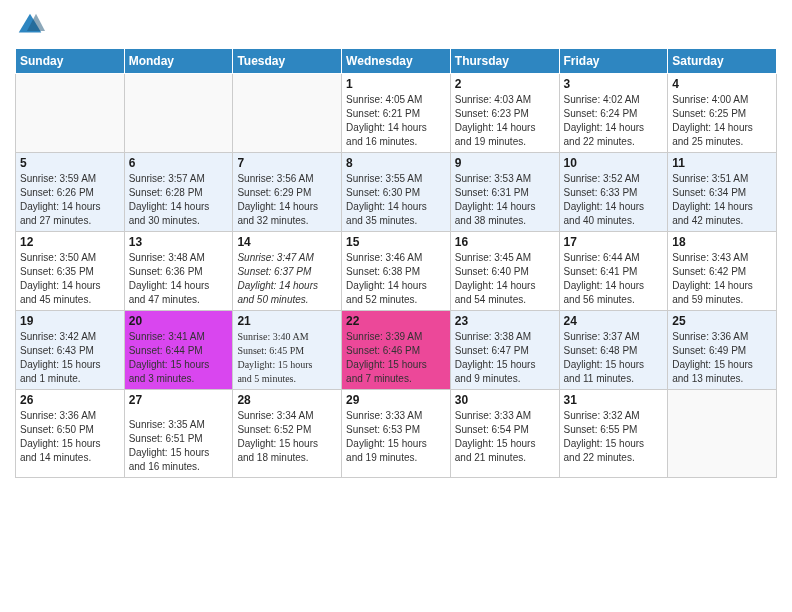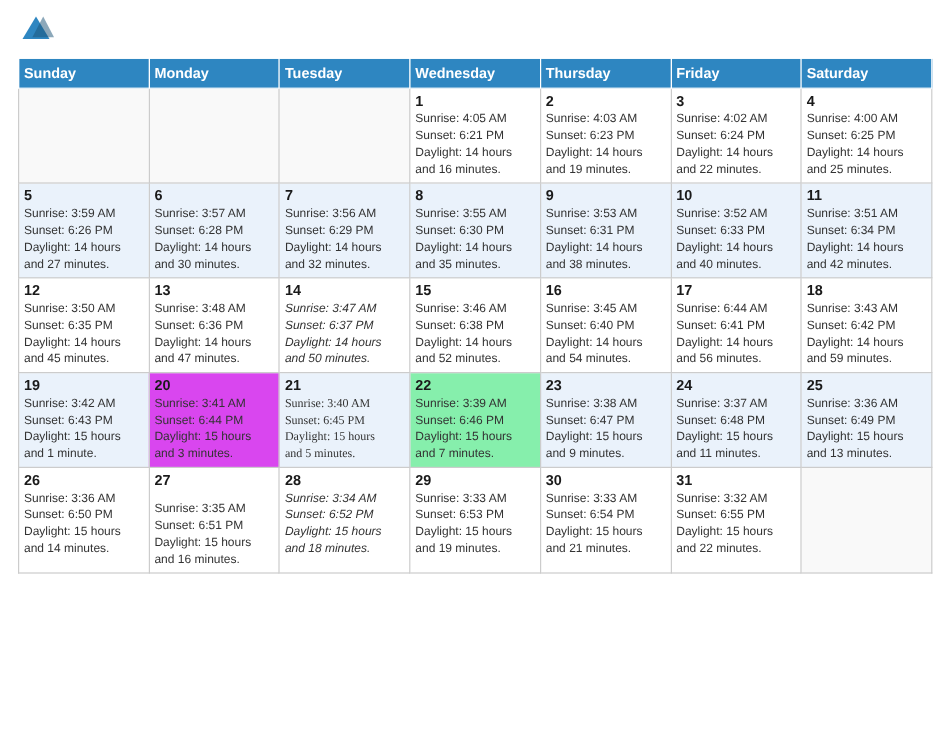--- a/index.html
+++ b/index.html
@@ -283,21 +283,21 @@
 Daylight: 15 hours
 and 3 minutes.</div>
           </td>
           <td style="background: rgb(234, 242, 251);">
             <span class="day-num">21</span>
             <div class="day-info" style="white-space: pre-line; font-family: Liberation Serif, serif;">Sunrise: 3:40 AM
 Sunset: 6:45 PM
 Daylight: 15 hours
 and 5 minutes.</div>
           </td>
-          <td style="background: #86efac;">
+          <td style="background: #ec4899;">
             <span class="day-num">22</span>
             <div class="day-info" style="white-space: pre-line;">Sunrise: 3:39 AM
 Sunset: 6:46 PM
 Daylight: 15 hours
 and 7 minutes.</div>
           </td>
           <td style="background: rgb(234, 242, 251);">
             <span class="day-num">23</span>
             <div class="day-info" style="white-space: pre-line;">Sunrise: 3:38 AM
 Sunset: 6:47 PM
@@ -329,21 +329,21 @@
           </td>
           <td style="background: rgb(255, 255, 255);">
             <span class="day-num">27</span>
             <div class="day-info" style="white-space: pre-line; margin-top: 11px;">Sunrise: 3:35 AM
 Sunset: 6:51 PM
 Daylight: 15 hours
 and 16 minutes.</div>
           </td>
           <td style="background: rgb(255, 255, 255);">
             <span class="day-num">28</span>
-            <div class="day-info" style="white-space: pre-line; font-style: italic;">Sunrise: 3:34 AM
+            <div class="day-info" style="white-space: pre-line;">Sunrise: 3:34 AM
 Sunset: 6:52 PM
 Daylight: 15 hours
 and 18 minutes.</div>
           </td>
           <td style="background: rgb(255, 255, 255);">
             <span class="day-num">29</span>
             <div class="day-info" style="white-space: pre-line;">Sunrise: 3:33 AM
 Sunset: 6:53 PM
 Daylight: 15 hours
 and 19 minutes.</div>

